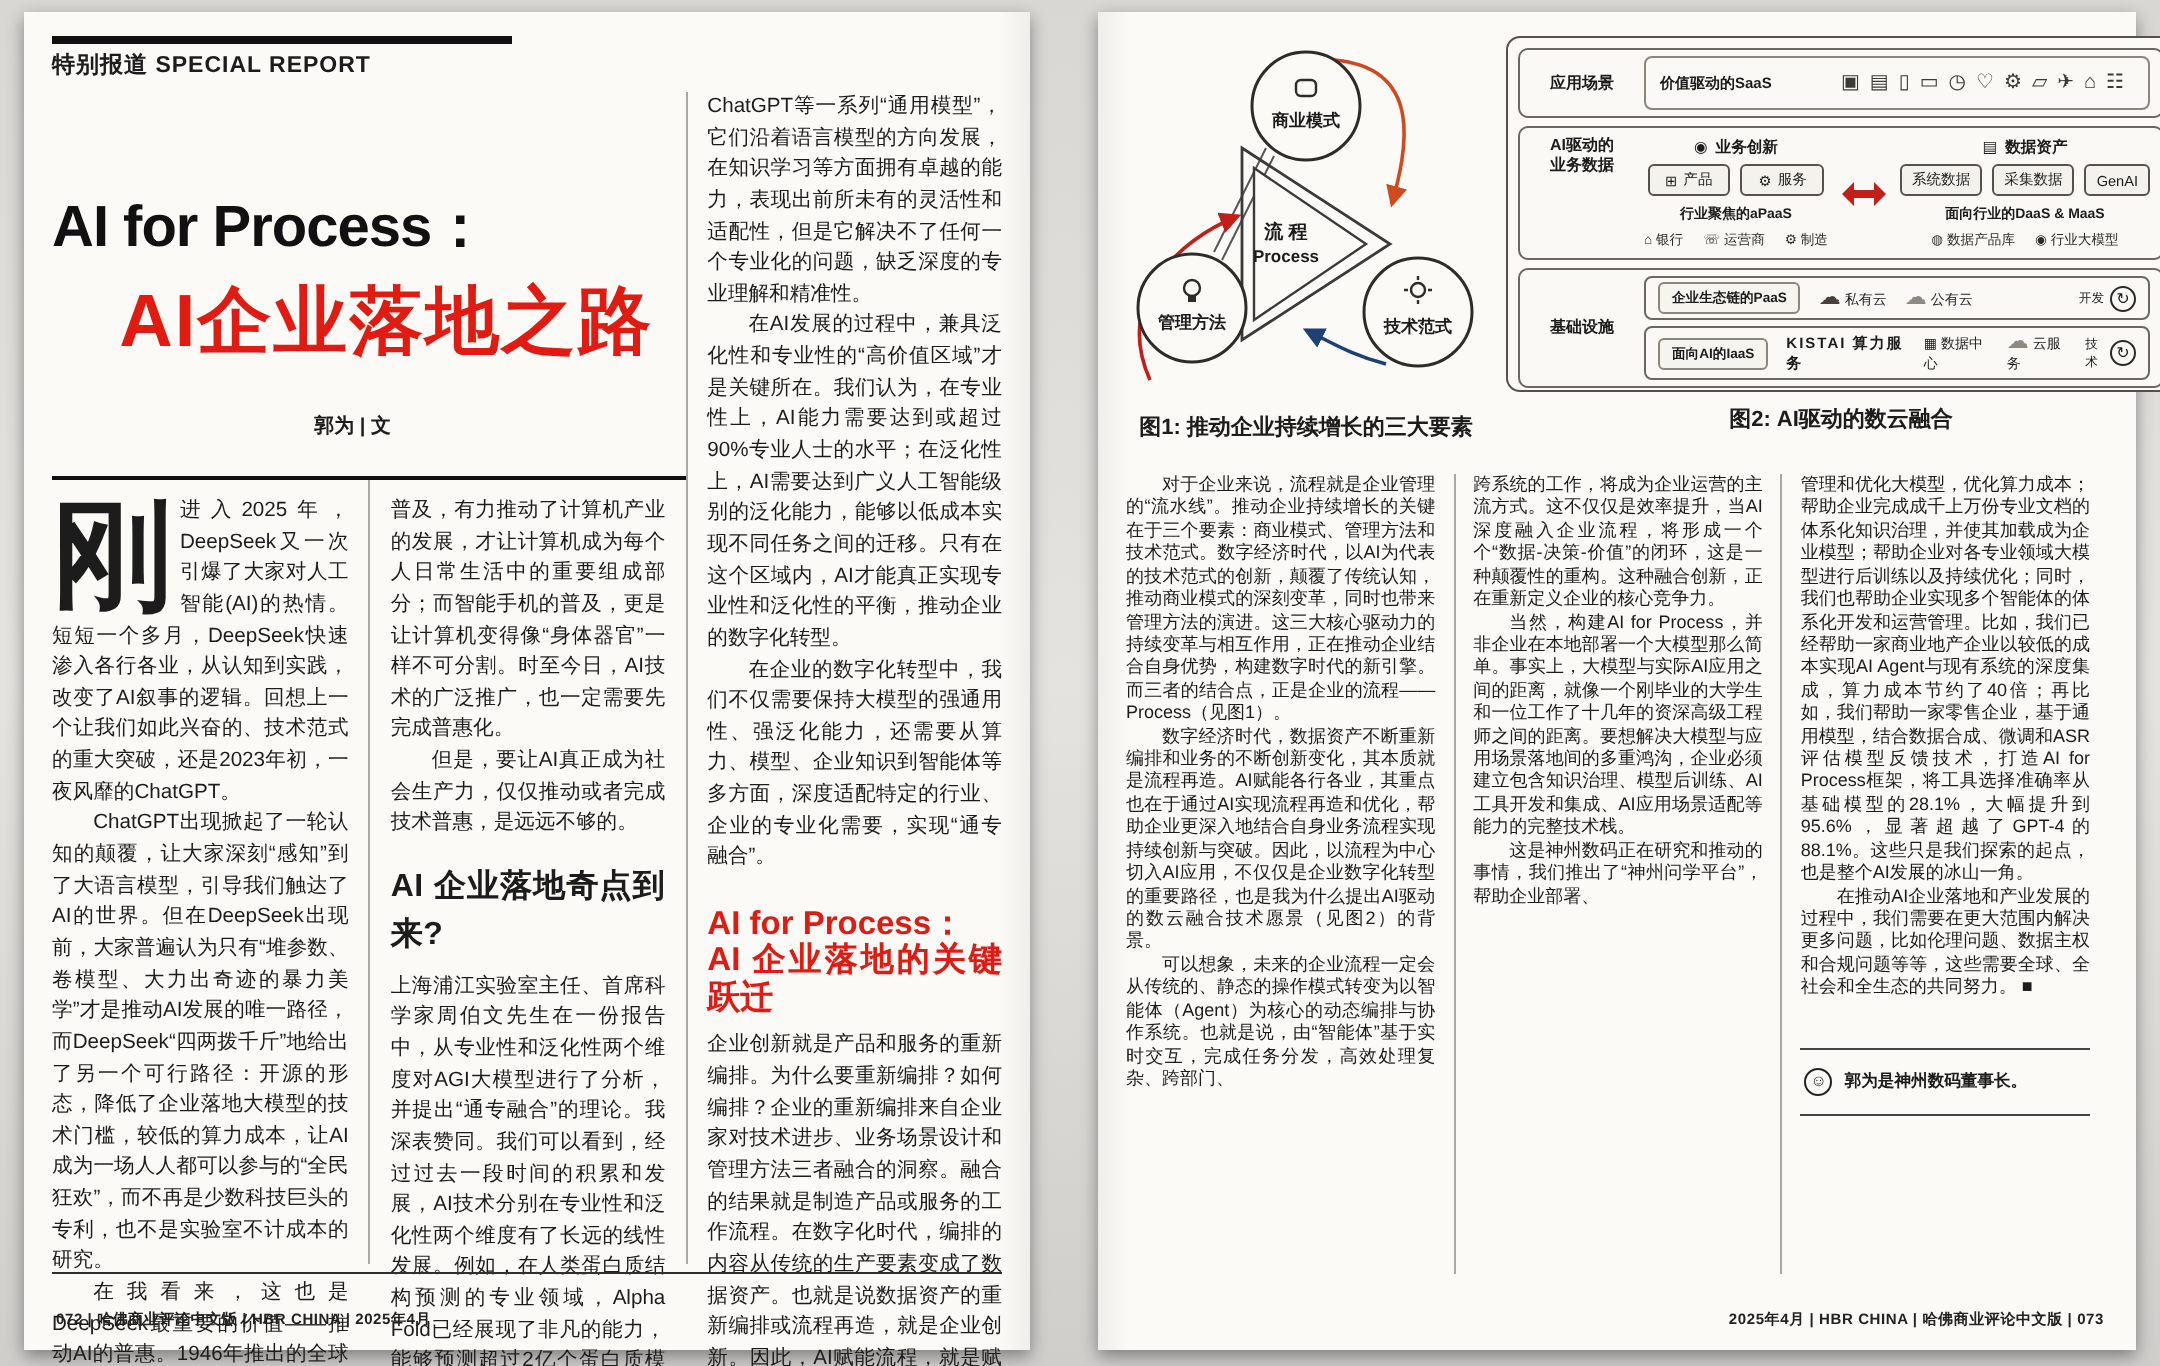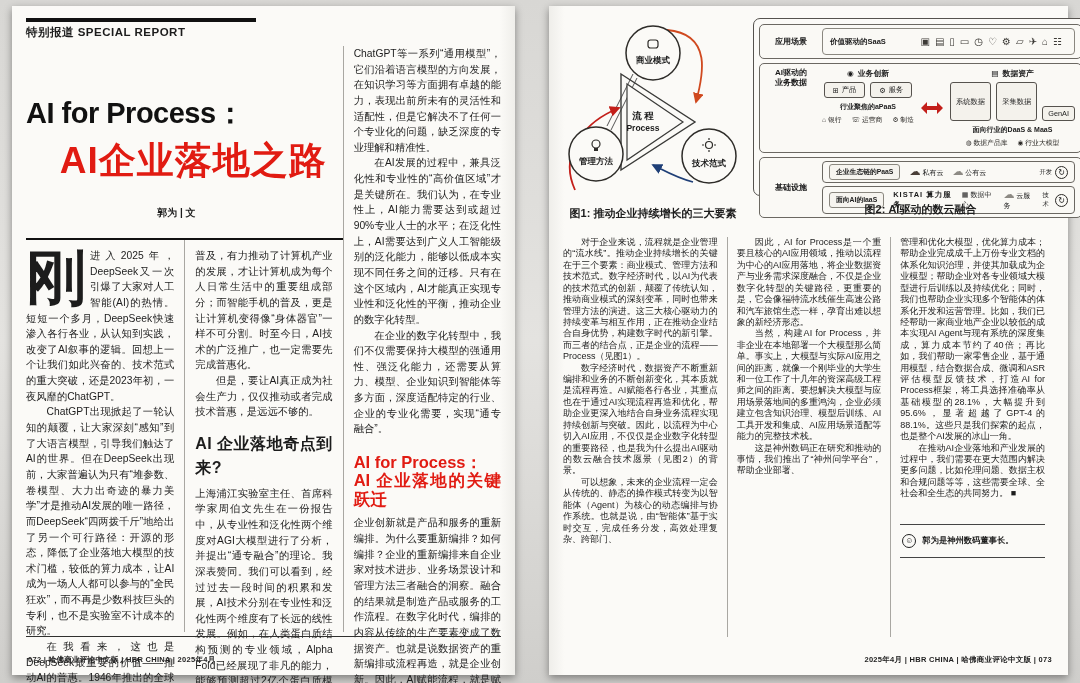--- a/index.html
+++ b/index.html
@@ -231,21 +231,21 @@
               <span>▤</span>
               <span>数据资产</span>
             </div>
             <div class="pbtns">
               <span class="pbtn" style="padding:2px 5px;">
                   <span>系统数据</span>
                 </span>
               <span class="pbtn" style="padding:2px 5px;">
                   <span>采集数据</span>
                 </span>
-              <span class="pbtn" style="padding:2px 5px;margin-top:24px;">
+              <span class="pbtn" style="padding:2px 5px;">
                   <span>GenAI</span>
                 </span>
             </div>
             <div class="psub">面向行业的DaaS &amp; MaaS</div>
             <div class="prow">
               <span><span>◍</span> <span>数据产品库</span></span>
               <span><span>◉</span> <span>行业大模型</span></span>
             </div>
           </div>
         </div>
@@ -280,21 +280,21 @@
     </div>
   </div>
 
   <div class="rgrid">
     <div class="rcol">
       <p class="indent">对于企业来说，流程就是企业管理的“流水线”。推动企业持续增长的关键在于三个要素：商业模式、管理方法和技术范式。数字经济时代，以AI为代表的技术范式的创新，颠覆了传统认知，推动商业模式的深刻变革，同时也带来管理方法的演进。这三大核心驱动力的持续变革与相互作用，正在推动企业结合自身优势，构建数字时代的新引擎。而三者的结合点，正是企业的流程——Process（见图1）。</p>
       <p class="indent">数字经济时代，数据资产不断重新编排和业务的不断创新变化，其本质就是流程再造。AI赋能各行各业，其重点也在于通过AI实现流程再造和优化，帮助企业更深入地结合自身业务流程实现持续创新与突破。因此，以流程为中心切入AI应用，不仅仅是企业数字化转型的重要路径，也是我为什么提出AI驱动的数云融合技术愿景（见图2）的背景。</p>
       <p class="indent">可以想象，未来的企业流程一定会从传统的、静态的操作模式转变为以智能体（Agent）为核心的动态编排与协作系统。也就是说，由“智能体”基于实时交互，完成任务分发，高效处理复杂、跨部门、</p>
     </div>
     <div class="rcol">
-      <p class="indent">因此，AI for Process是一个重要且核心的AI应用领域，推动以流程为中心的AI应用落地，将企业数据资产与业务需求深度融合，不仅是企业数字化转型的关键路径，更重要的是，它会像福特流水线催生高速公路和汽车旅馆生态一样，孕育出难以想象的新经济形态。</p>
+      <p>跨系统的工作，将成为企业运营的主流方式。这不仅仅是效率提升，当AI深度融入企业流程，将形成一个个“数据-决策-价值”的闭环，这是一种颠覆性的重构。这种融合创新，正在重新定义企业的核心竞争力。</p>
       <p class="indent">当然，构建AI for Process，并非企业在本地部署一个大模型那么简单。事实上，大模型与实际AI应用之间的距离，就像一个刚毕业的大学生和一位工作了十几年的资深高级工程师之间的距离。要想解决大模型与应用场景落地间的多重鸿沟，企业必须建立包含知识治理、模型后训练、AI工具开发和集成、AI应用场景适配等能力的完整技术栈。</p>
       <p class="indent">这是神州数码正在研究和推动的事情，我们推出了“神州问学平台”，帮助企业部署、</p>
     </div>
     <div class="rcol">
       <p>管理和优化大模型，优化算力成本；帮助企业完成成千上万份专业文档的体系化知识治理，并使其加载成为企业模型；帮助企业对各专业领域大模型进行后训练以及持续优化；同时，我们也帮助企业实现多个智能体的体系化开发和运营管理。比如，我们已经帮助一家商业地产企业以较低的成本实现AI Agent与现有系统的深度集成，算力成本节约了40倍；再比如，我们帮助一家零售企业，基于通用模型，结合数据合成、微调和ASR评估模型反馈技术，打造AI for Process框架，将工具选择准确率从基础模型的28.1%，大幅提升到95.6%，显著超越了GPT-4的88.1%。这些只是我们探索的起点，也是整个AI发展的冰山一角。</p>
       <p class="indent">
         <span>在推动AI企业落地和产业发展的过程中，我们需要在更大范围内解决更多问题，比如伦理问题、数据主权和合规问题等等，这些需要全球、全社会和全生态的共同努力。</span>
         <span class="endmark">■</span>
       </p>
       <div class="bio">

